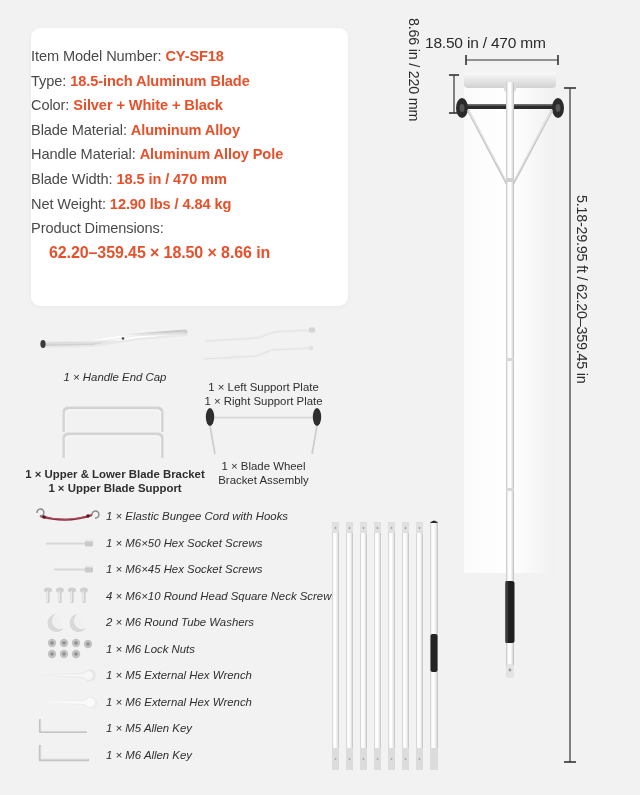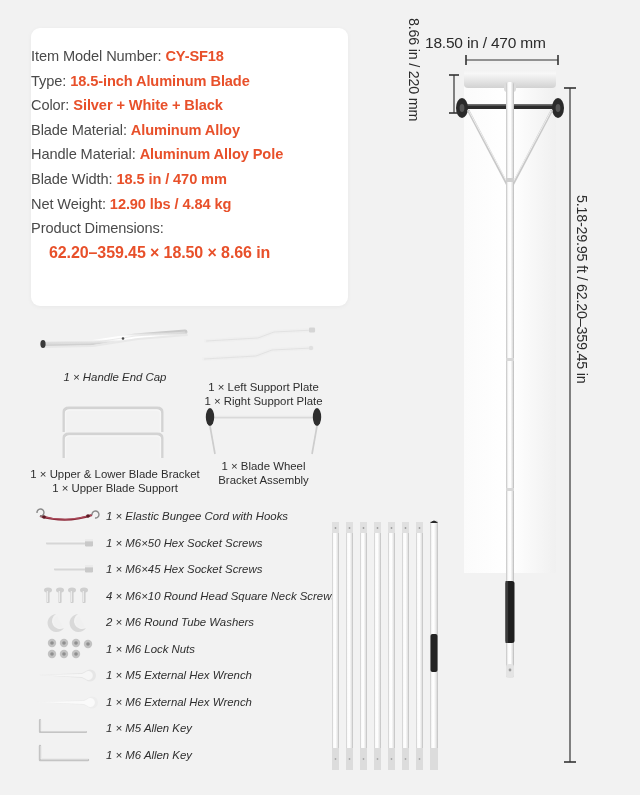--- a/index.html
+++ b/index.html
@@ -187,21 +187,21 @@
       <rect x="113" y="2.5" width="6" height="5" rx="1" fill="#d5d5d5"></rect>
       <path d="M8,34 L60,31 L76,25 L116,23" stroke="#efefef" stroke-width="4" fill="none" stroke-linecap="round"></path>
       <path d="M8,34 L60,31 L76,25 L116,23" stroke="#dedede" stroke-width="0.8" fill="none"></path>
       <circle cx="115" cy="23" r="2.2" fill="#e0e0e0"></circle>
     </svg>
   </div>
   <div class="part-caption" style="margin-top:13px;">1 × Left Support Plate</div>
   <div class="part-caption">1 × Right Support Plate</div>
 </div>
 
-<div class="part-cell" style="left:20px; top:402px; width:190px;">
+<div class="part-cell" style="left:20px; top:402px; width:190px;font-weight:bold;">
   <div class="part-art" style="height:57px;">
     <svg width="190" height="57" viewBox="0 0 190 57">
       <path d="M44,30 L44,10 Q44,6 49,6 L137,6 Q142,6 142,10 L142,30" stroke="#d3d3d3" stroke-width="3" fill="none" stroke-linejoin="round"></path>
       <path d="M45.5,30 L45.5,11 Q45.5,8 50,8 L136,8 Q140.5,8 140.5,11 L140.5,30" stroke="#f6f6f6" stroke-width="1.3" fill="none"></path>
       <path d="M44,56 L44,36 Q44,32 49,32 L137,32 Q142,32 142,36 L142,56" stroke="#d3d3d3" stroke-width="3" fill="none" stroke-linejoin="round"></path>
       <path d="M45.5,56 L45.5,37 Q45.5,34 50,34 L136,34 Q140.5,34 140.5,37 L140.5,56" stroke="#f6f6f6" stroke-width="1.3" fill="none"></path>
     </svg>
   </div>
   <div class="part-caption" style="margin-top:8px;">1 × Upper &amp; Lower Blade Bracket</div>
   <div class="part-caption">1 × Upper Blade Support</div>

